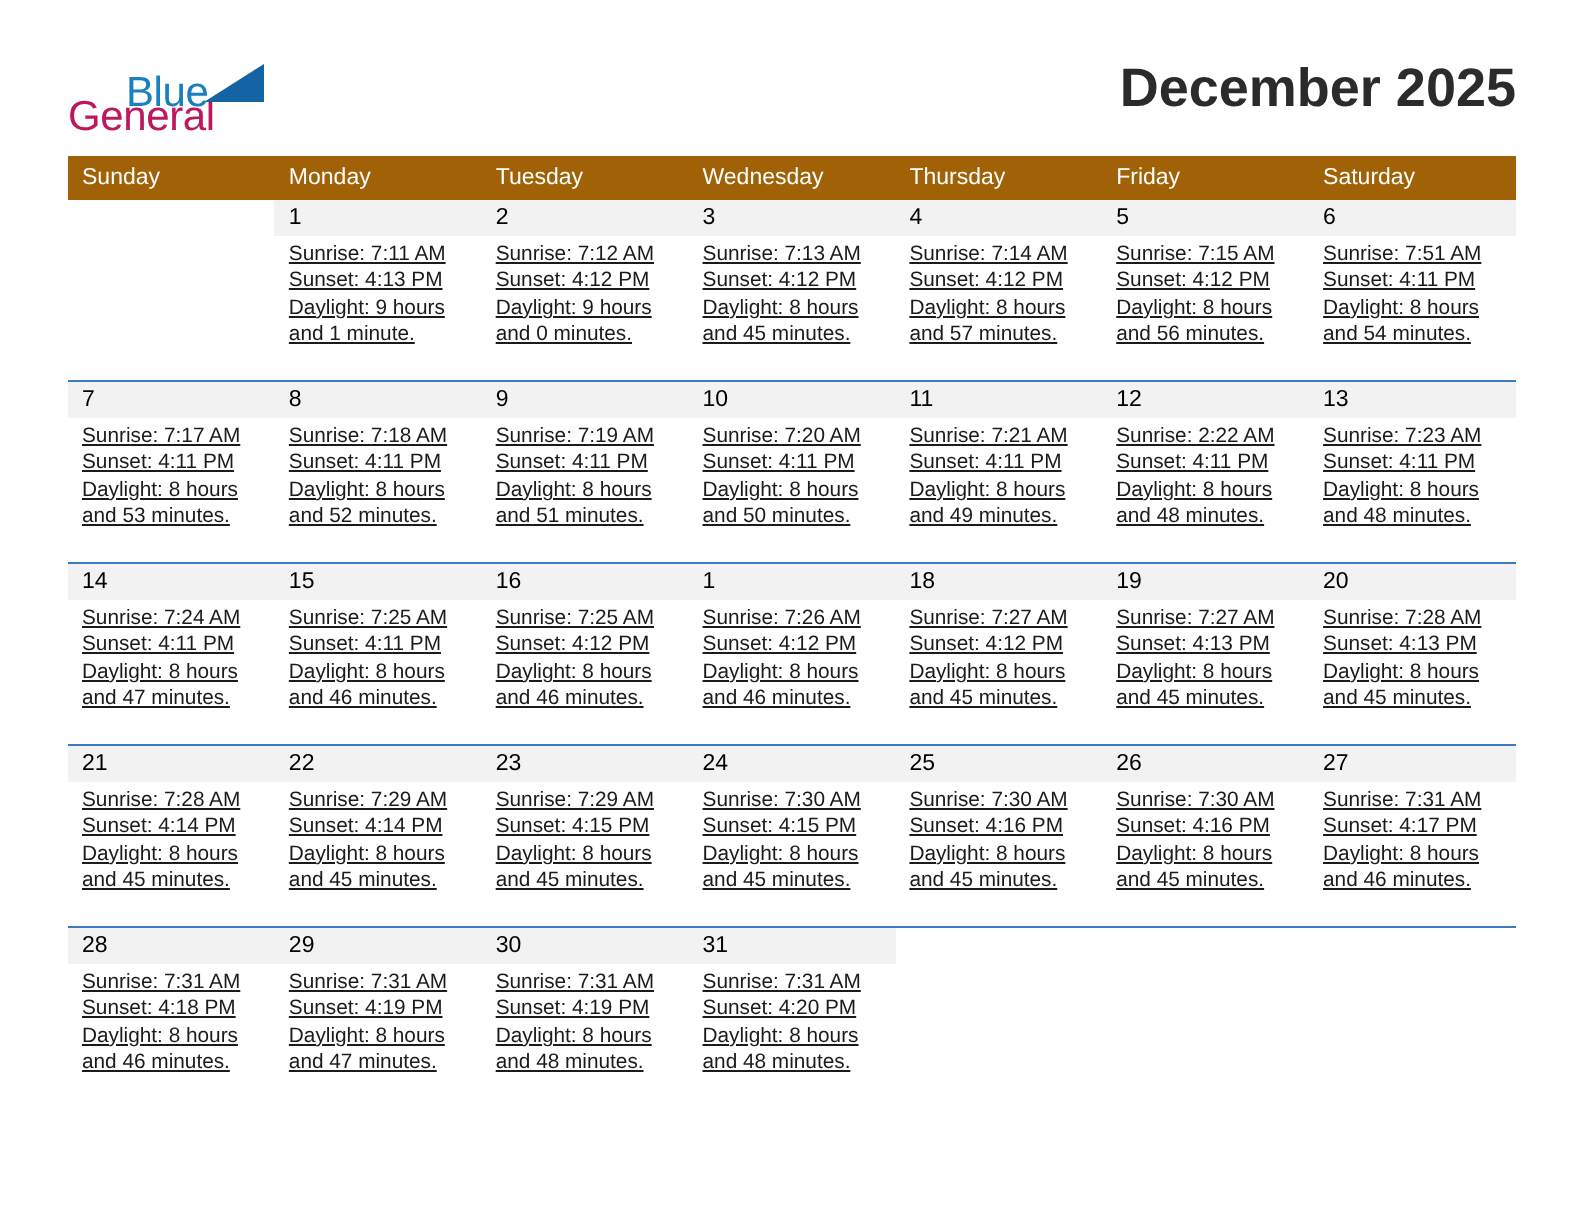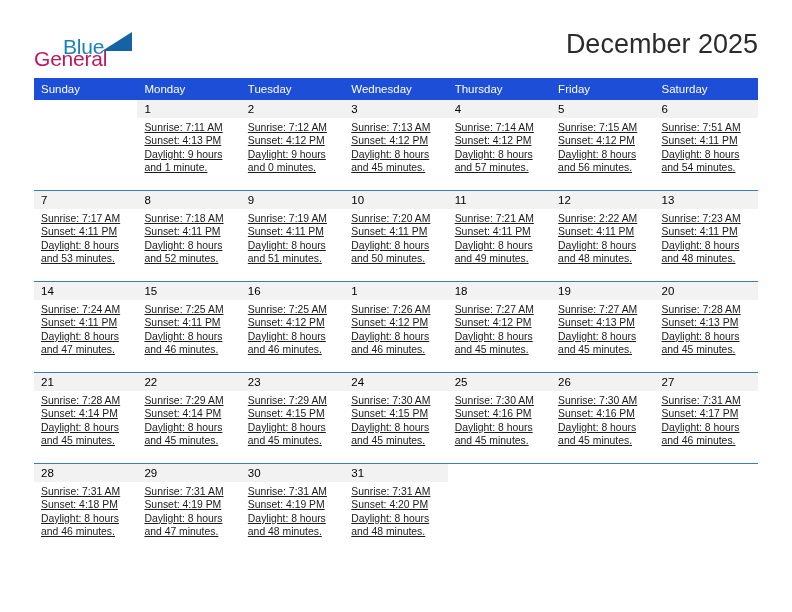--- a/index.html
+++ b/index.html
@@ -60,20 +60,21 @@
     left: 68px;
     top: 4px;
     width: 0;
     height: 0;
     border-left: 30px solid transparent;
     border-bottom: 19px solid #1464a5;
   }
   .title-block {
     text-align: right;
     padding-top: 2px;
+    font-weight: bold;
   }
   .cal-title {
     font-size: 27px;
     color: #2b2b2b;
     line-height: 1.1;
     white-space: nowrap;
   }
   .cal-subtitle {
     font-size: 14.5px;
     color: #2b2b2b;
@@ -82,21 +83,21 @@
   }
 
   
   .calendar {
     width: 724px;
     border-collapse: collapse;
     table-layout: fixed;
     margin-top: 4px;
   }
   .calendar th {
-    background: #1d4ed8;
+    background: #a16207;
     color: #ffffff;
     font-size: 11.5px;
     font-weight: normal;
     text-align: left;
     padding: 5px 0 5px 7px;
     height: 19px;
     box-sizing: border-box;
   }
   .calendar td {
     vertical-align: top;

